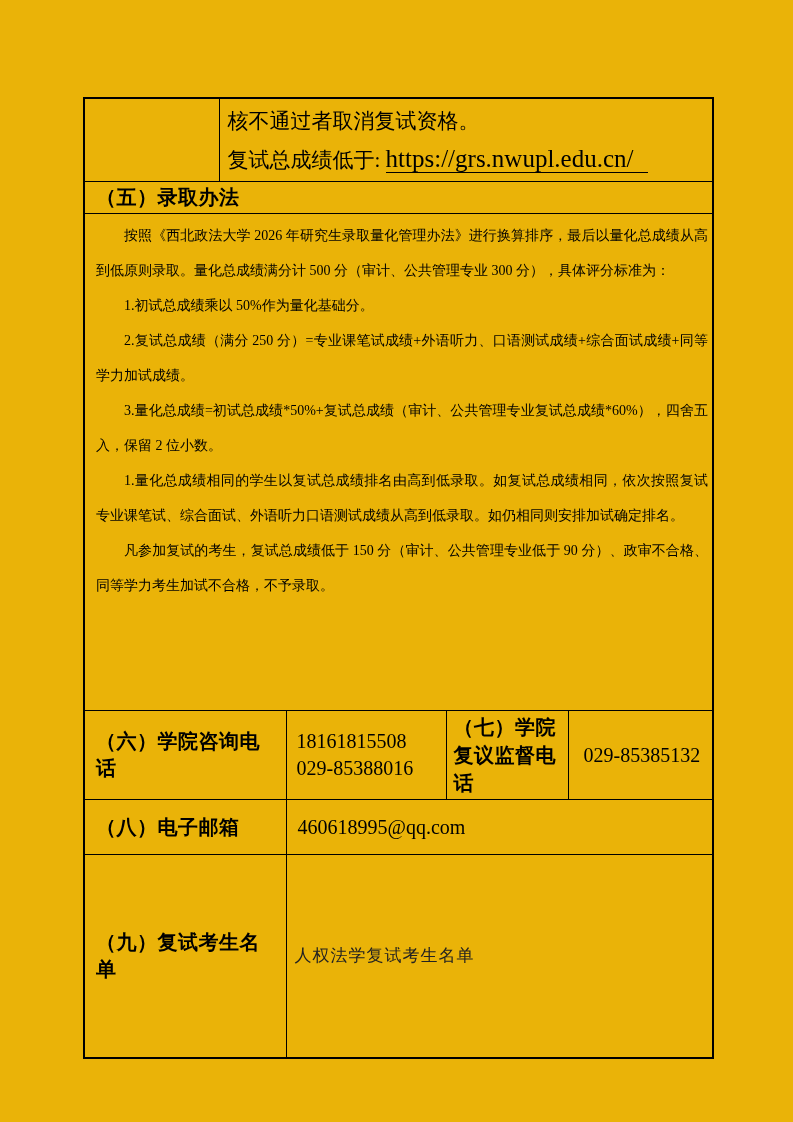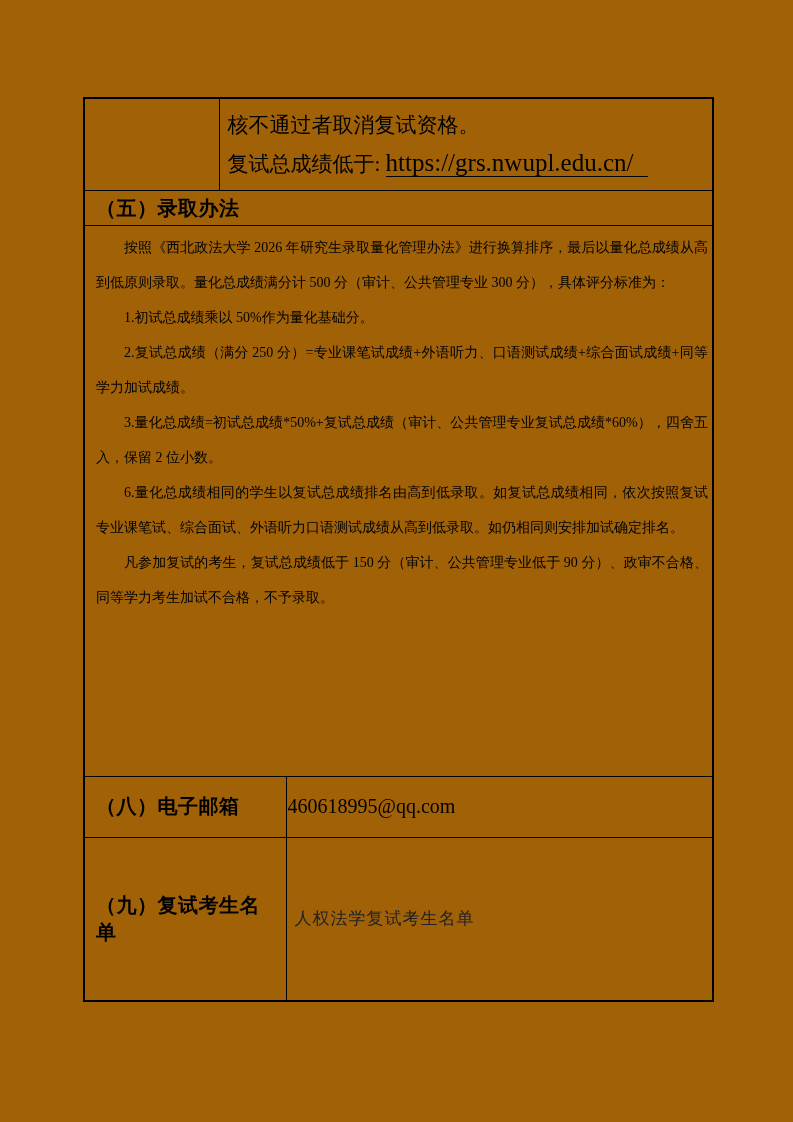--- a/index.html
+++ b/index.html
@@ -1,19 +1,19 @@
 <!DOCTYPE html>
 <html><head>
 <meta charset="utf-8">
 <style>
   html,body{margin:0;padding:0;background:#e8e8e8;}
   .page{
     position:relative;
     width:793px;height:1122px;
-    background:#a16207;
+    background:#eab308;
     margin:0 auto;
     font-family:"Liberation Serif","DejaVu Serif",serif;
     color:#000;
     overflow:hidden;
   }
   table.doc{
     position:absolute;
     left:83px;top:97px;
     width:629px;height:905px;
     border-collapse:collapse;
@@ -53,21 +53,21 @@
     text-justify:inter-ideograph;
   }
 
   .label-cell{padding:2px 6px 2px 11px;}
   .phone-cell{padding:2px 4px 2px 10px;}
   .phone-line{font-size:20px;line-height:27px;white-space:nowrap;}
   .label7-cell{padding:2px 4px 2px 7px;}
   .label7{line-height:28px;}
   .num-cell{padding:2px 4px 2px 15px;}
   .num{font-size:20px;white-space:nowrap;}
-  .email-cell{padding:2px 4px 2px 1px;}
+  .email-cell{padding:2px 4px 2px 11px;}
   .email{font-size:20px;white-space:nowrap;}
   .list-cell{padding:2px 4px 2px 8px;font-family:Liberation Serif, serif;}
   .list-link{font-size:17px;color:#222;letter-spacing:1px;}
 </style>
 </head>
 <body>
 
 <div class="page">
   <table class="doc">
     <colgroup>
@@ -94,36 +94,51 @@
         <span class="heading">（五）录取办法</span>
       </td>
     </tr>
 
     <tr style="height:497px">
       <td colspan="5" class="para-cell">
         <div class="para">按照《西北政法大学 2026 年研究生录取量化管理办法》进行换算排序，最后以量化总成绩从高到低原则录取。量化总成绩满分计 500 分（审计、公共管理专业 300 分），具体评分标准为：</div>
         <div class="para">1.初试总成绩乘以 50%作为量化基础分。</div>
         <div class="para">2.复试总成绩（满分 250 分）=专业课笔试成绩+外语听力、口语测试成绩+综合面试成绩+同等学力加试成绩。</div>
         <div class="para">3.量化总成绩=初试总成绩*50%+复试总成绩（审计、公共管理专业复试总成绩*60%），四舍五入，保留 2 位小数。</div>
-        <div class="para">6.量化总成绩相同的学生以复试总成绩排名由高到低录取。如复试总成绩相同，依次按照复试专业课笔试、综合面试、外语听力口语测试成绩从高到低录取。如仍相同则安排加试确定排名。</div>
+        <div class="para">1.量化总成绩相同的学生以复试总成绩排名由高到低录取。如复试总成绩相同，依次按照复试专业课笔试、综合面试、外语听力口语测试成绩从高到低录取。如仍相同则安排加试确定排名。</div>
         <div class="para">凡参加复试的考生，复试总成绩低于 150 分（审计、公共管理专业低于 90 分）、政审不合格、同等学力考生加试不合格，不予录取。</div>
       </td>
     </tr>
 
+    <tr style="height:84px">
+      <td colspan="2" class="label-cell">
+        <span class="heading">（六）学院咨询电话</span>
+      </td>
+      <td class="phone-cell">
+        <div class="phone-line">18161815508</div>
+        <div class="phone-line">029-85388016</div>
+      </td>
+      <td class="label7-cell">
+        <span class="heading label7">（七）学院复议监督电话</span>
+      </td>
+      <td class="num-cell">
+        <span class="num">029-85385132</span>
+      </td>
+    </tr>
 
     <tr style="height:55px">
       <td colspan="2" class="label-cell">
         <span class="heading">（八）电子邮箱</span>
       </td>
       <td colspan="3" class="email-cell">
         <span class="email">460618995@qq.com</span>
       </td>
     </tr>
 
-    <tr style="height:148px">
+    <tr style="height:203px">
       <td colspan="2" class="label-cell">
         <span class="heading">（九）复试考生名单</span>
       </td>
       <td colspan="3" class="list-cell">
         <span class="list-link">人权法学复试考生名单</span>
       </td>
     </tr>
   </tbody>
     </table>
 </div>

